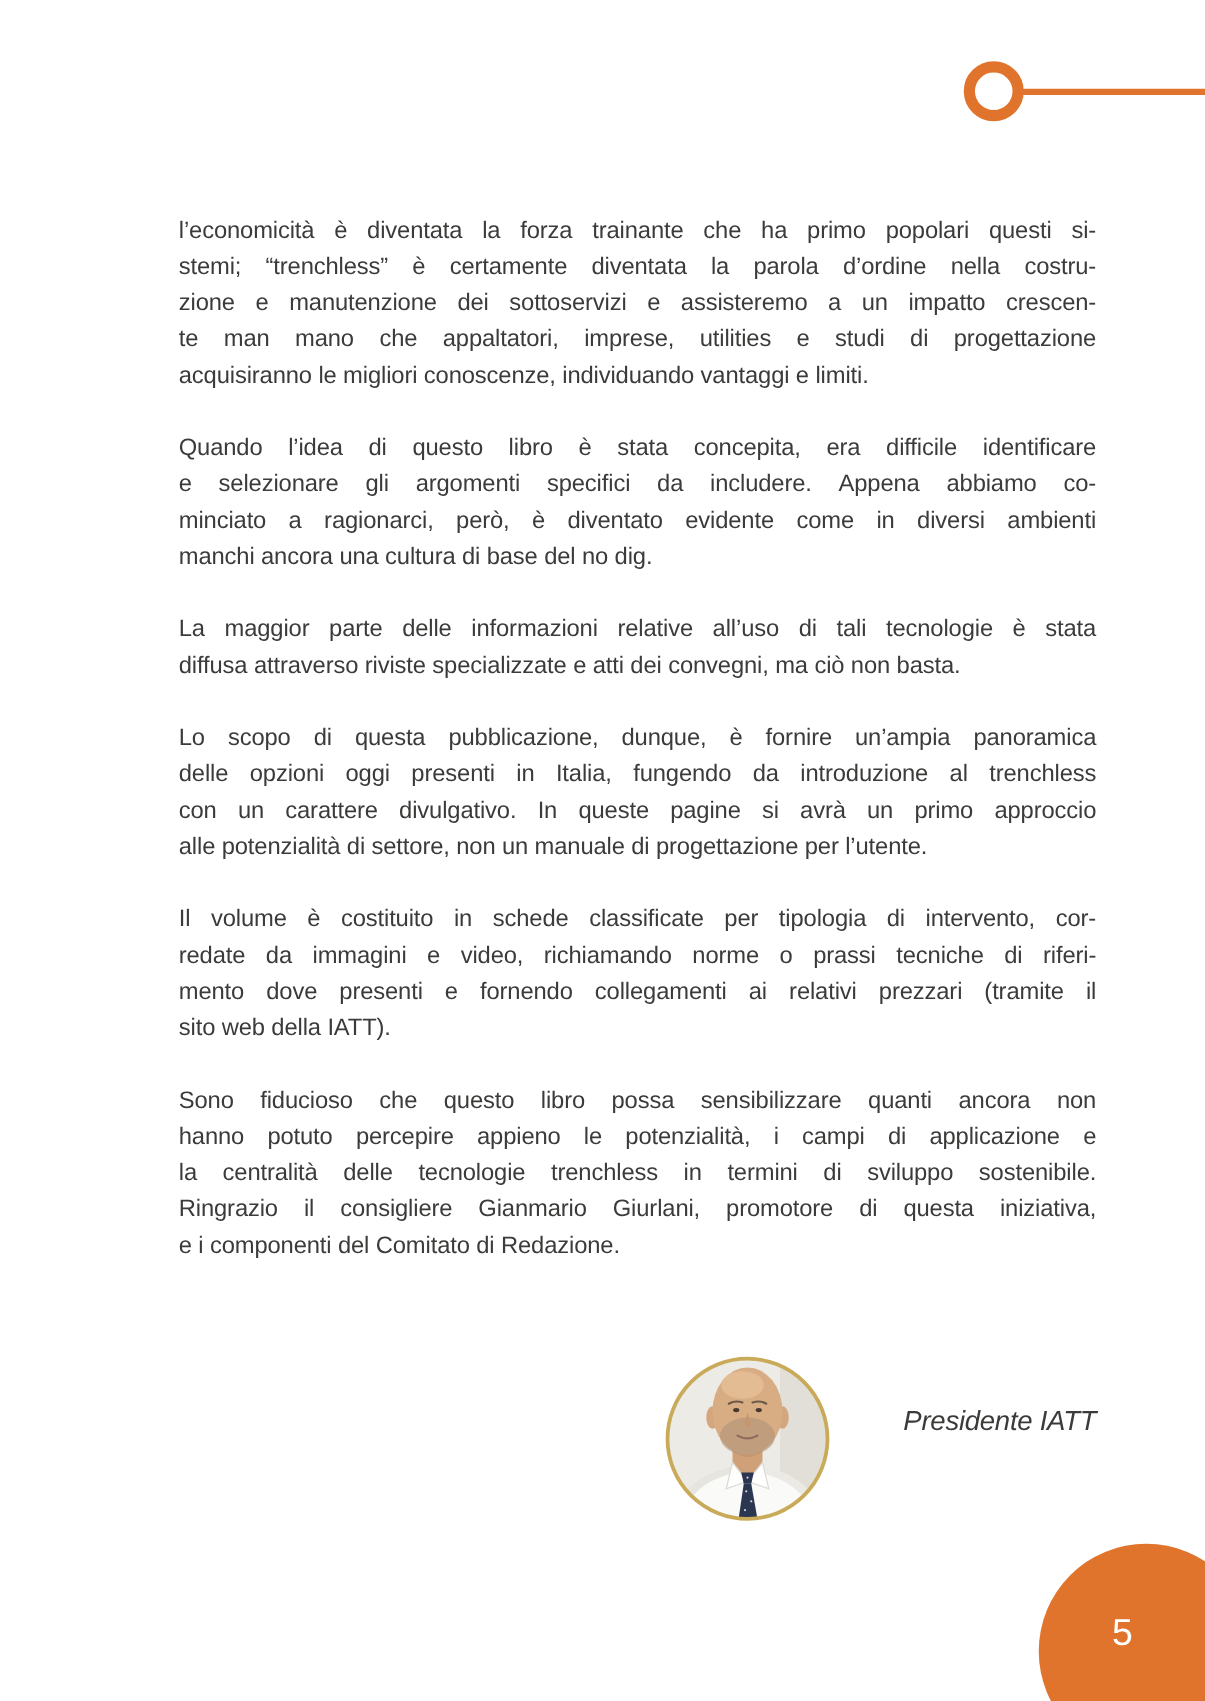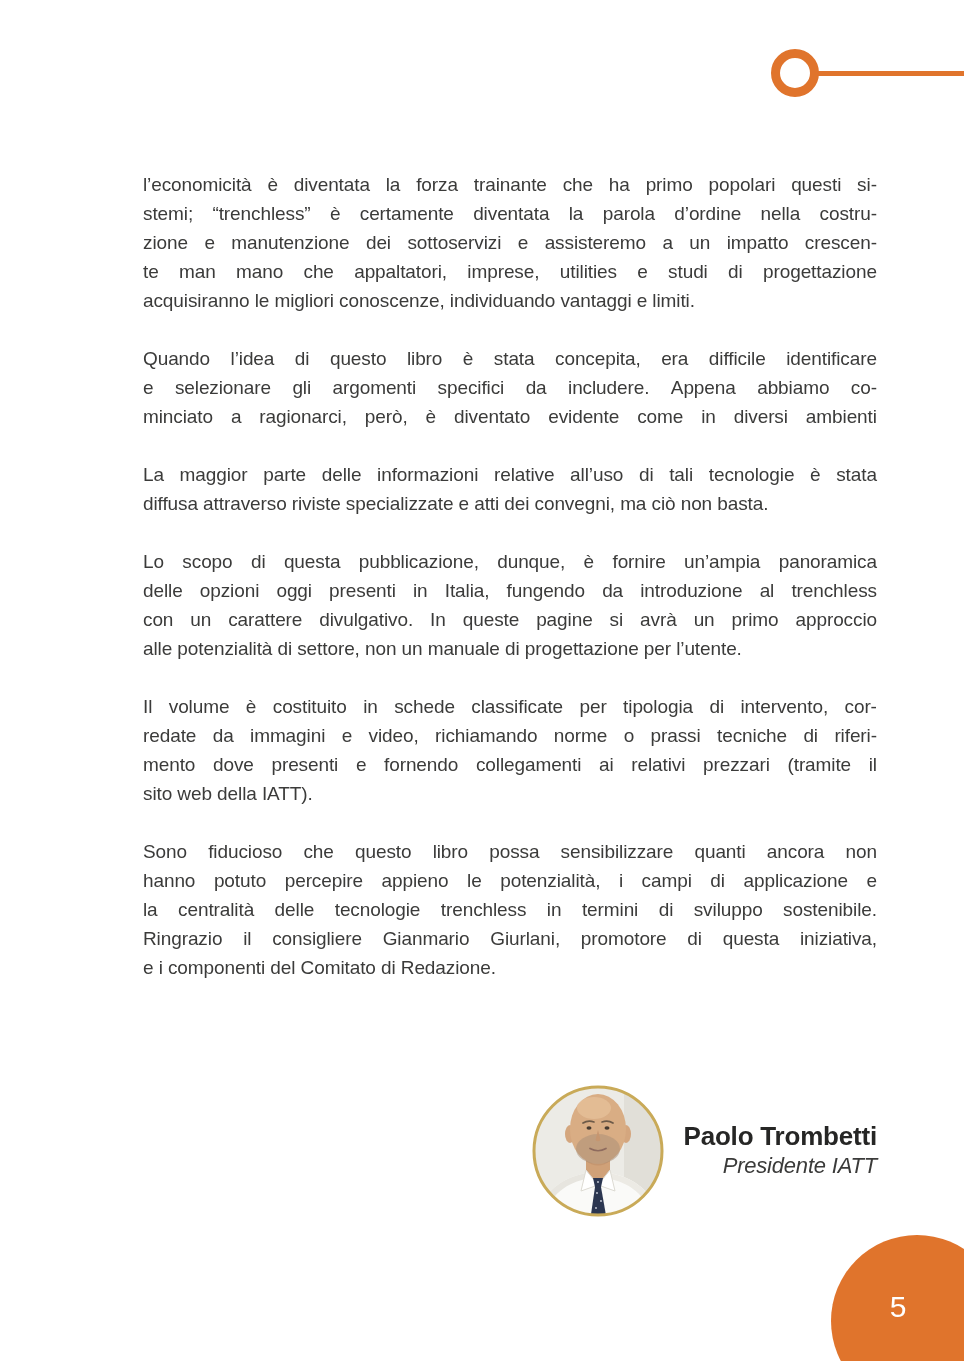--- a/index.html
+++ b/index.html
@@ -155,20 +155,21 @@
           <span>ragionarci,</span>
           <span>però,</span>
           <span>è</span>
           <span>diventato</span>
           <span>evidente</span>
           <span>come</span>
           <span>in</span>
           <span>diversi</span>
           <span>ambienti</span>
         </div>
+        <div class="line last">manchi ancora una cultura di base del no dig.</div>
       </div>
       <div class="paragraph">
         <div class="line">
           <span>La</span>
           <span>maggior</span>
           <span>parte</span>
           <span>delle</span>
           <span>informazioni</span>
           <span>relative</span>
           <span>all’uso</span>
@@ -364,20 +365,19 @@
         <circle cx="69" cy="112" r="0.9" fill="#cfd4de"></circle>
         <circle cx="73" cy="120" r="0.9" fill="#cfd4de"></circle>
         <circle cx="68" cy="127" r="0.9" fill="#cfd4de"></circle>
         <circle cx="72" cy="134" r="0.9" fill="#cfd4de"></circle>
       </g>
       <circle cx="70" cy="70" r="64" fill="none" stroke="#c9aa58" stroke-width="3"></circle>
     </svg>
   </div>
 
   <div class="sig-text">
-    <div class="sig-name">Paolo Trombetti</div>
     <div class="sig-title">Presidente IATT</div>
   </div>
 
   <div class="page-disc" style="background: rgb(224, 116, 44);"></div>
   <div class="page-number">5</div>
 
 </div>
 
 </body></html>

